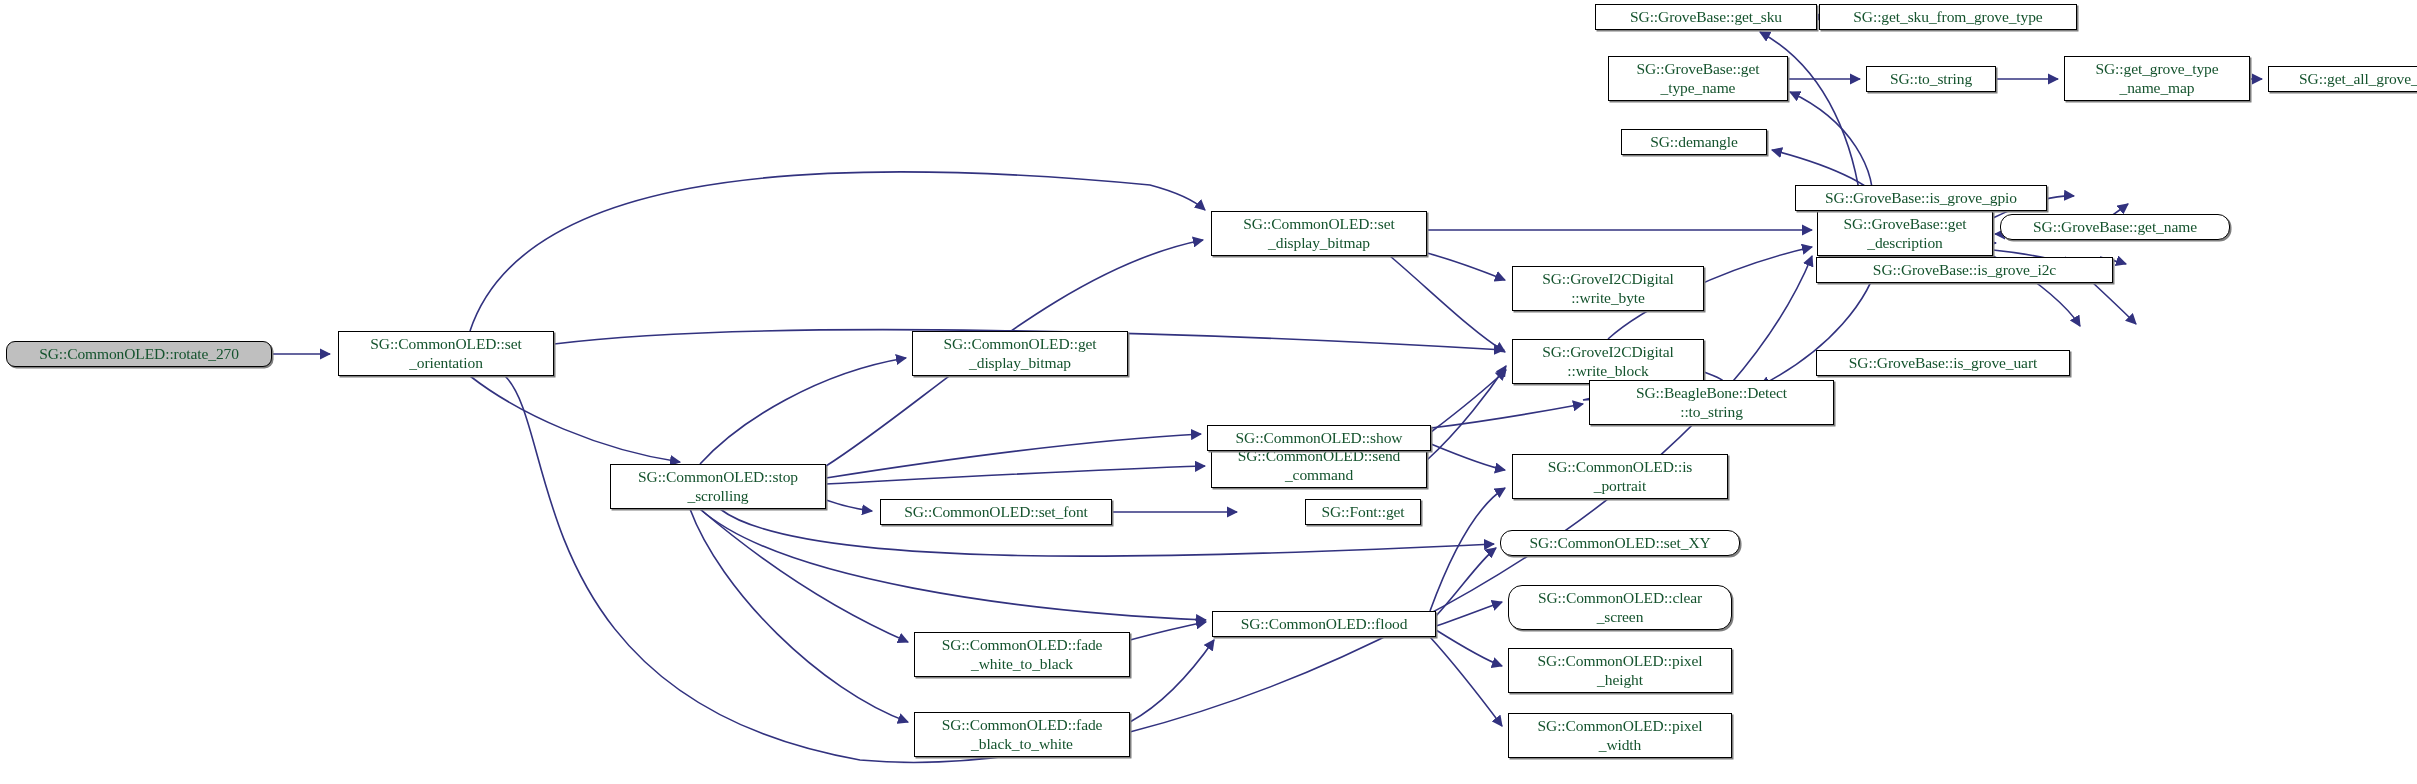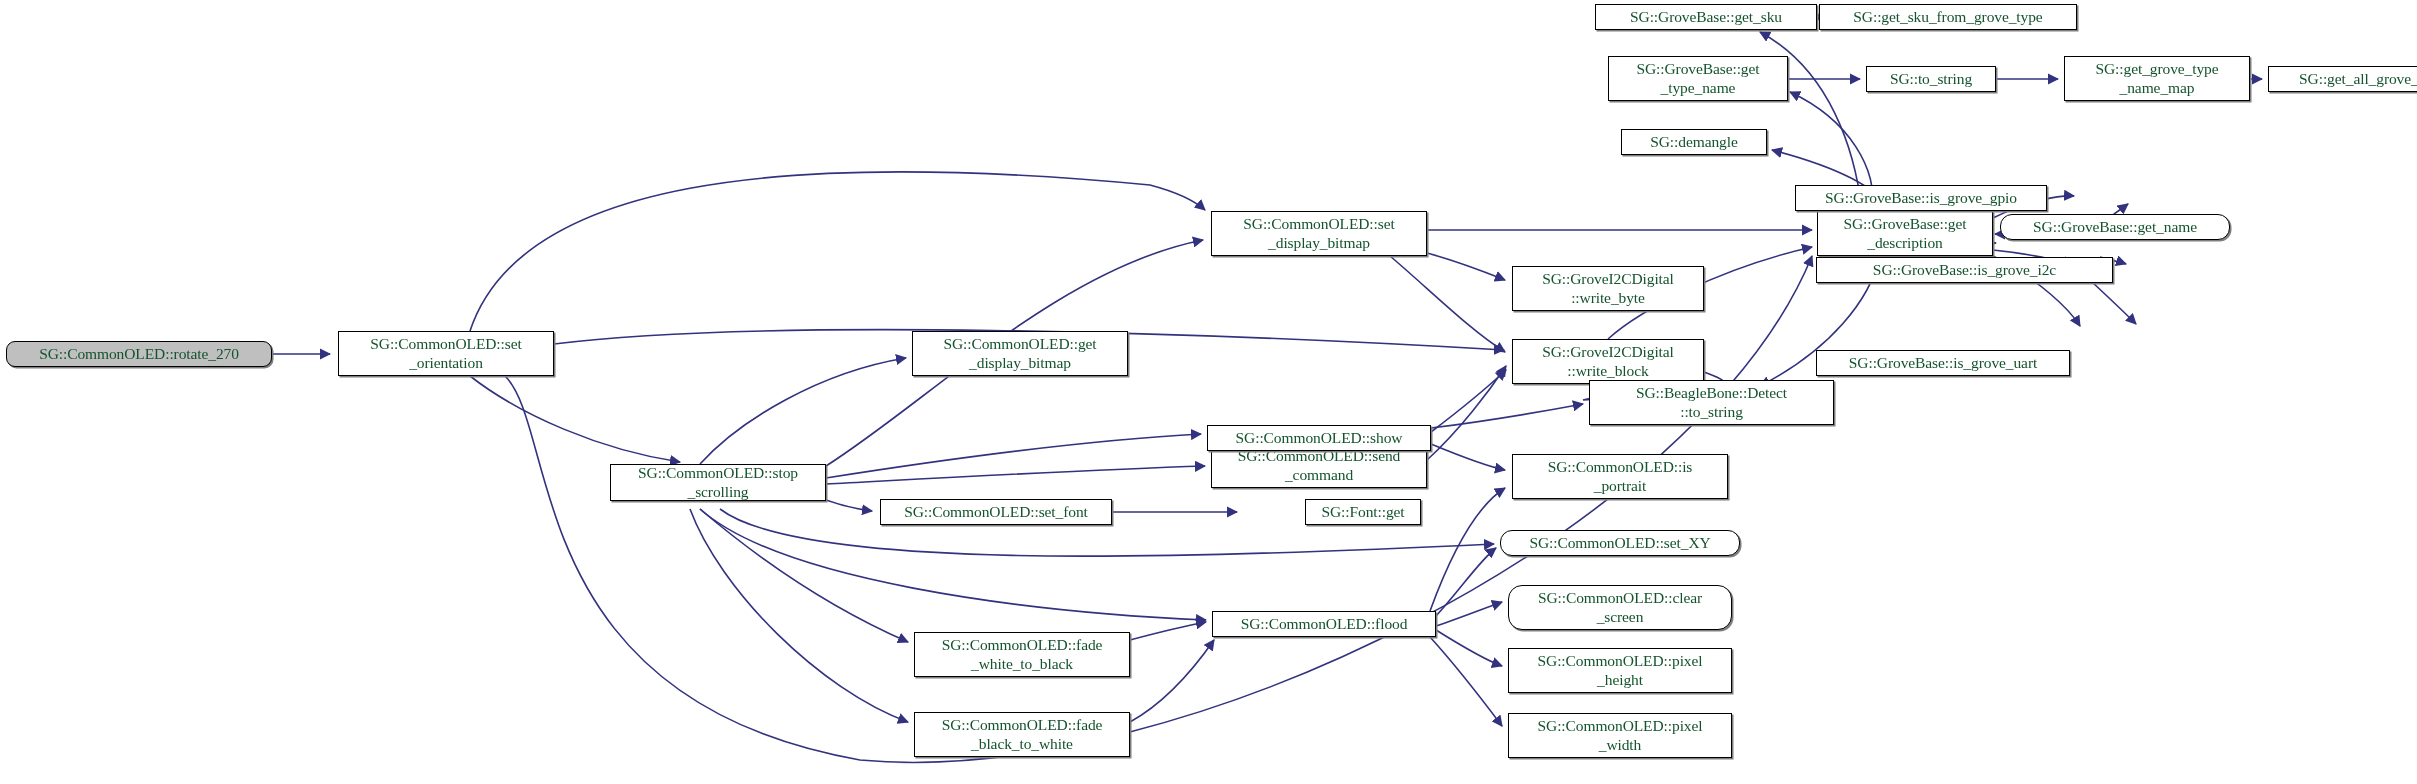--- a/index.html
+++ b/index.html
@@ -108,21 +108,21 @@
         <path d="M 1817 17 L 1813 17" marker-end="url(#arrow)"></path>
         <path d="M 1788 79 L 1860 79" marker-end="url(#arrow)"></path>
         <path d="M 1996 79 L 2058 79" marker-end="url(#arrow)"></path>
         <path d="M 2250 79 L 2262 79" marker-end="url(#arrow)"></path>
       </g>
   </svg>
   <div id="nodes">
       <div class="node root" style="left: 6px; top: 341px; width: 266px; height: 26px;"><span class="lbl">SG::CommonOLED::rotate_270</span></div>
       <div class="node" style="left: 338px; top: 331px; width: 216px; height: 45px;"><span class="lbl">SG::CommonOLED::set
 _orientation</span></div>
-      <div class="node" style="left: 610px; top: 464px; width: 216px; height: 37px;"><span class="lbl">SG::CommonOLED::stop
+      <div class="node" style="left: 610px; top: 464px; width: 216px; height: 45px;"><span class="lbl">SG::CommonOLED::stop
 _scrolling</span></div>
       <div class="node" style="left: 1211px; top: 211px; width: 216px; height: 45px;"><span class="lbl">SG::CommonOLED::set
 _display_bitmap</span></div>
       <div class="node" style="left: 912px; top: 331px; width: 216px; height: 45px;"><span class="lbl">SG::CommonOLED::get
 _display_bitmap</span></div>
       <div class="node" style="left: 1211px; top: 443px; width: 216px; height: 45px;"><span class="lbl">SG::CommonOLED::send
 _command</span></div>
       <div class="node" style="left: 1207px; top: 425px; width: 224px; height: 26px;"><span class="lbl">SG::CommonOLED::show</span></div>
       <div class="node" style="left: 880px; top: 499px; width: 232px; height: 26px;"><span class="lbl">SG::CommonOLED::set_font</span></div>
       <div class="node" style="left: 1305px; top: 499px; width: 116px; height: 26px;"><span class="lbl">SG::Font::get</span></div>

